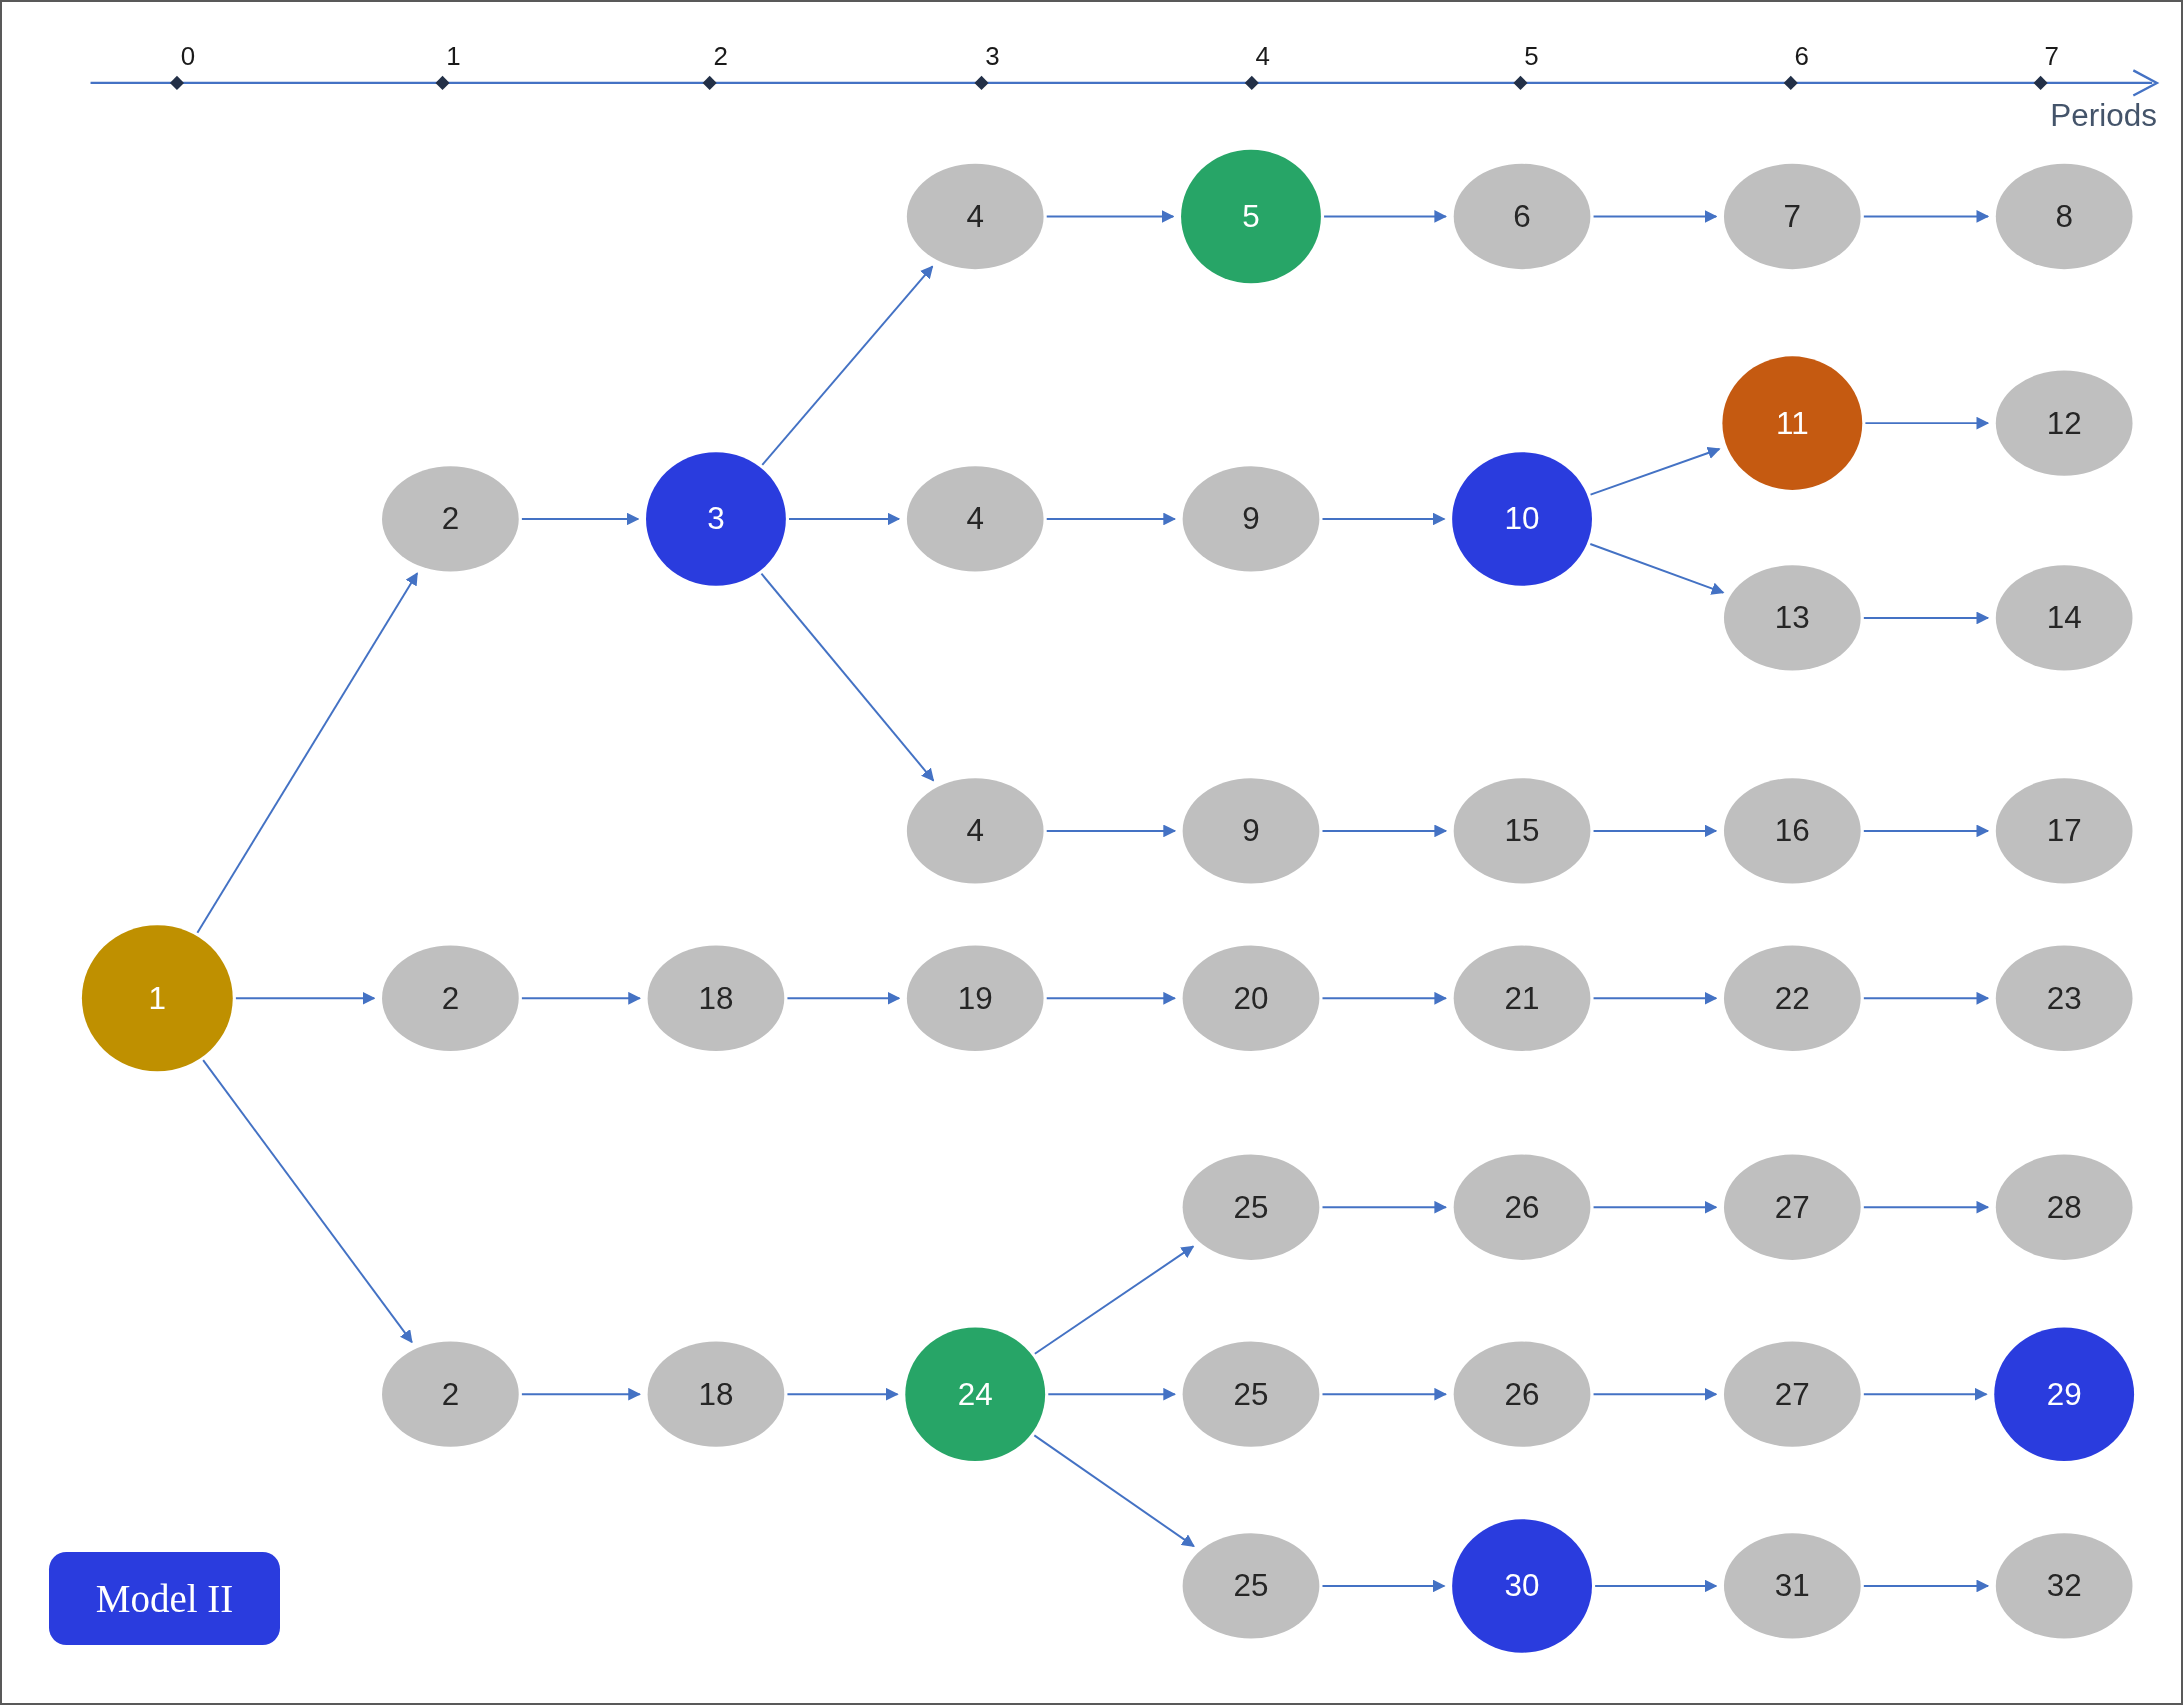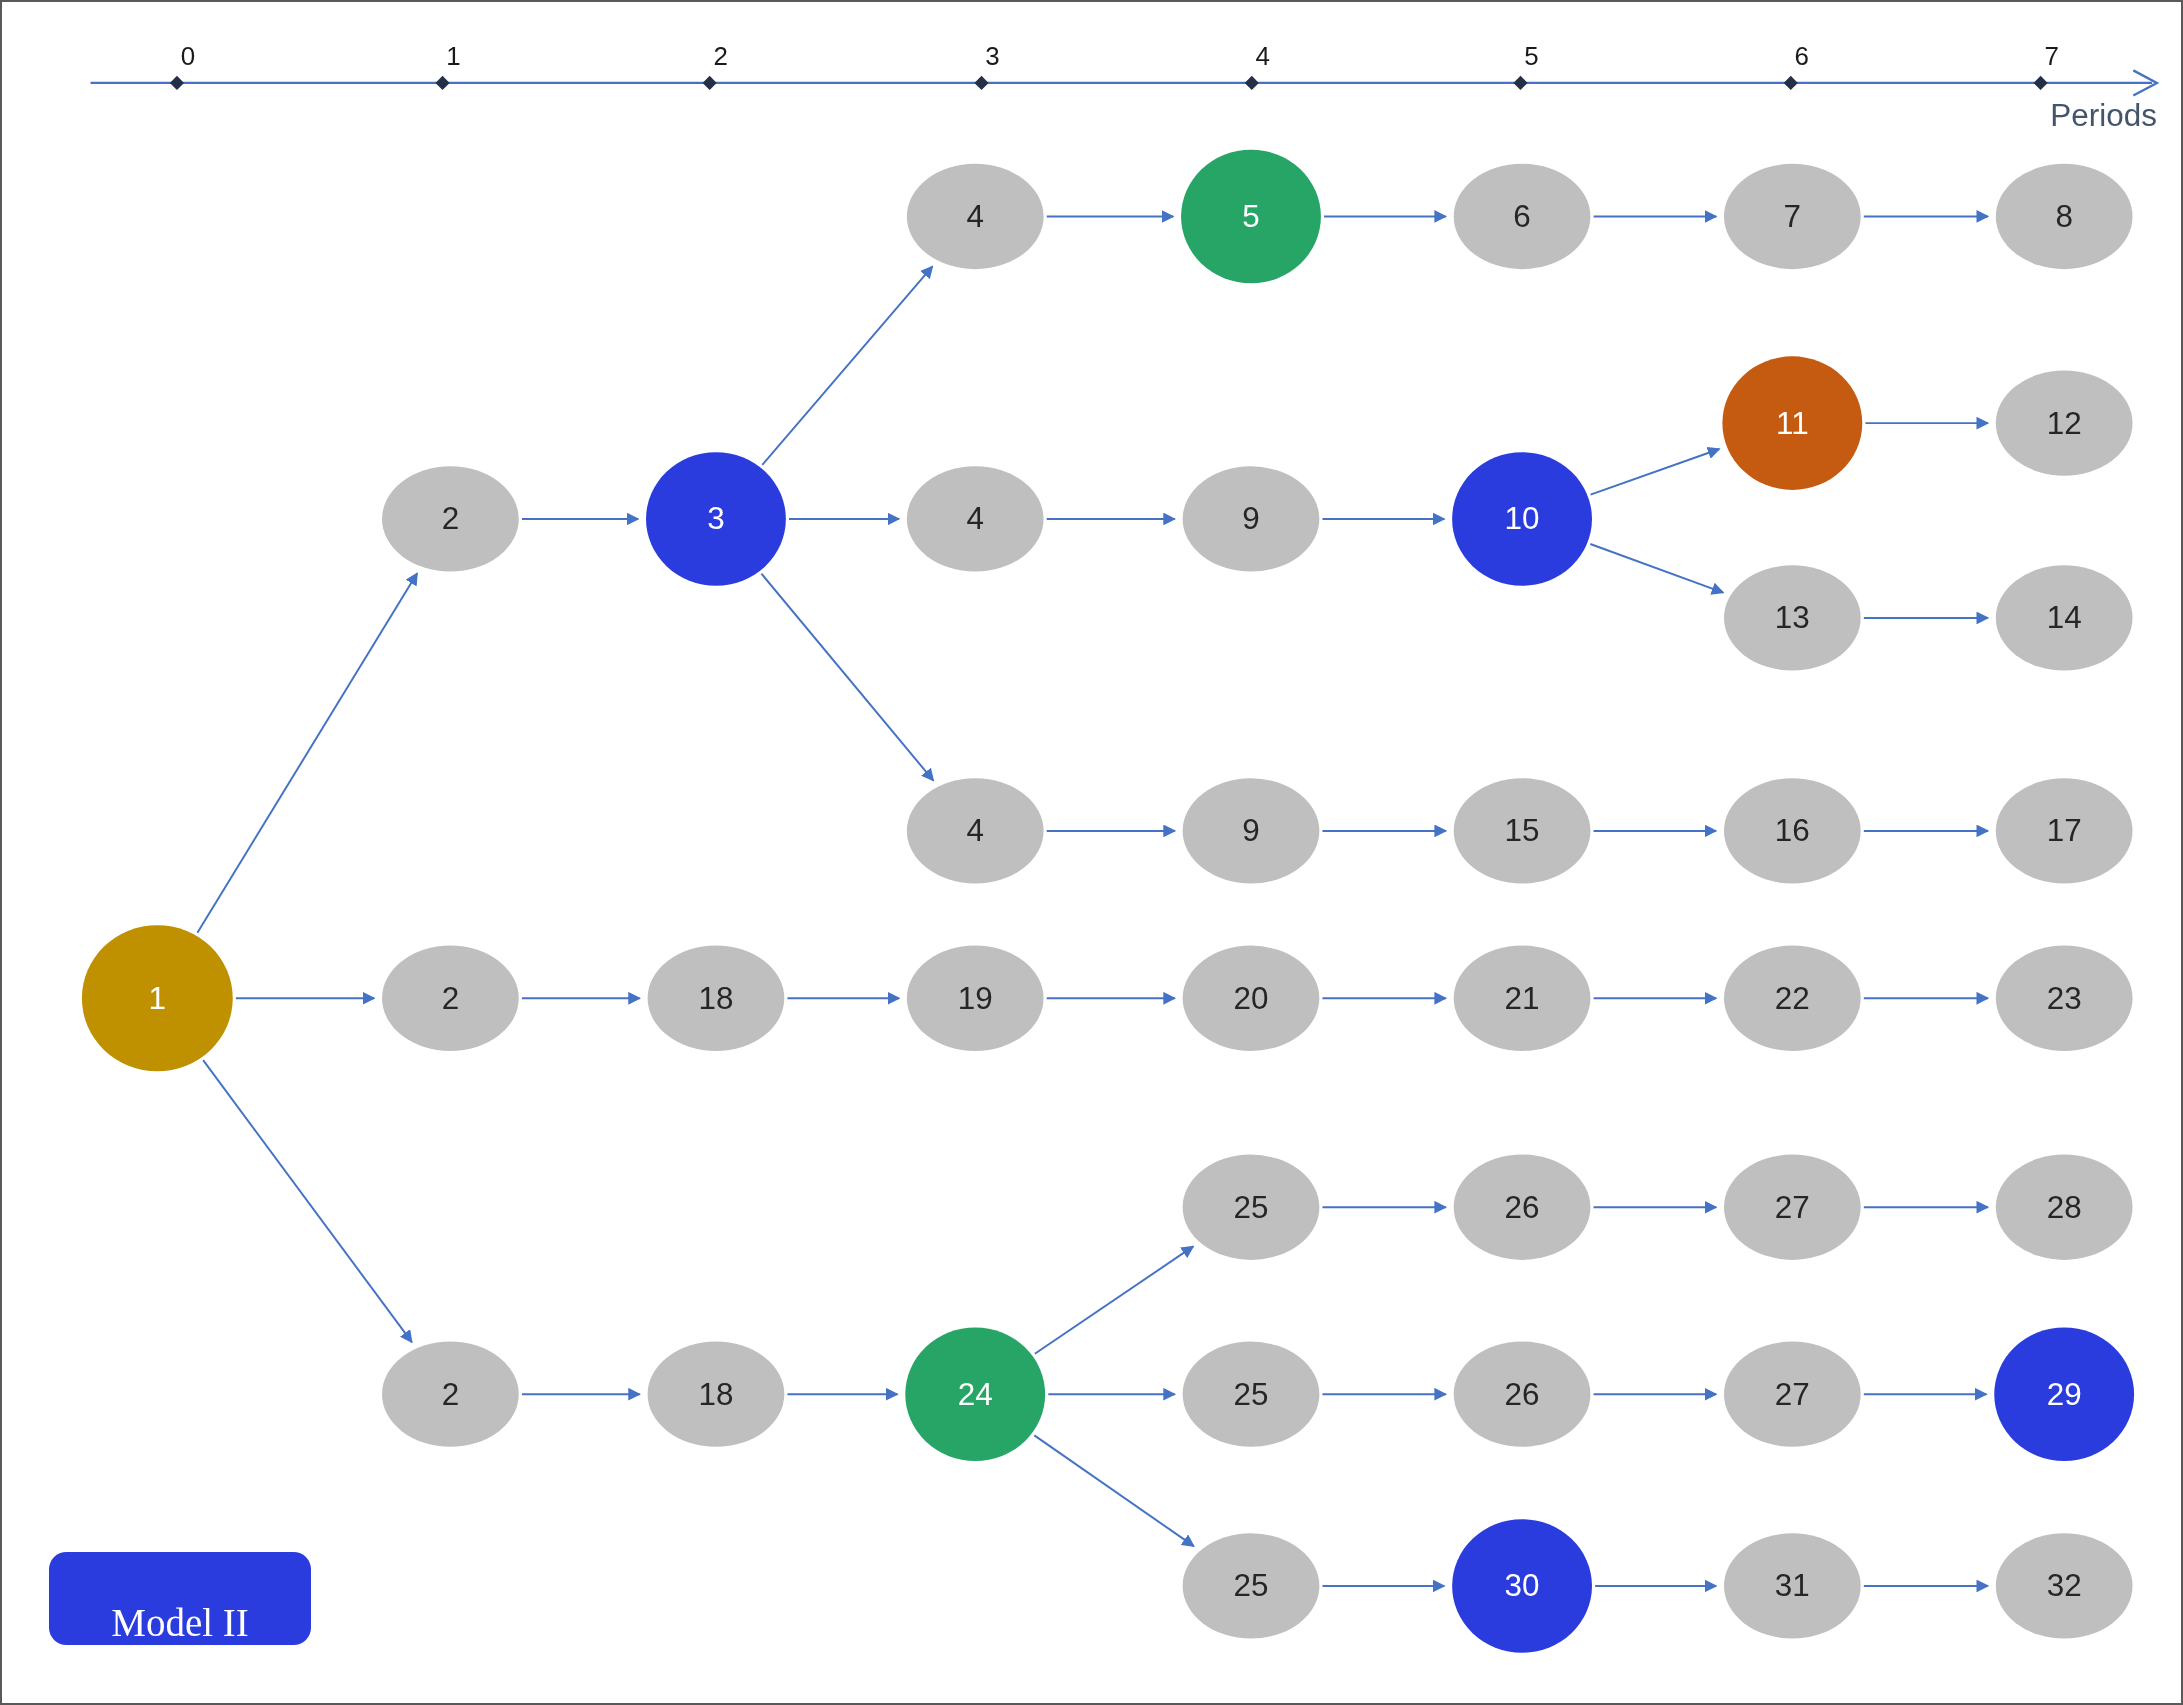--- a/index.html
+++ b/index.html
@@ -11,27 +11,27 @@
     background: var(--c-background, #ffffff);
     border: 2.4px solid var(--c-border, #595959);
     overflow: hidden;
     font-family: "Liberation Sans", sans-serif;
   }
   .canvas svg { position: absolute; left: 0; top: 0; width: 100%; height: 100%; }
   .badge {
     position: absolute;
     left: 47px;
     top: 1550px;
-    width: 262px;
+    width: 231px;
     height: 93px;
     background: var(--c-badge_bg, #2A3CDE);
     color: var(--c-badge_text, #ffffff);
     border-radius: 17.3px;
     display: flex;
-    align-items: flex-end;
+    align-items: center;
     justify-content: center;
     font-family: "Liberation Serif", serif;
     font-size: 39px;
   }
 </style>
 </head>
 <body>
 
 <div class="canvas">
   <svg id="tree-svg" viewBox="0 0 2772 2165">

